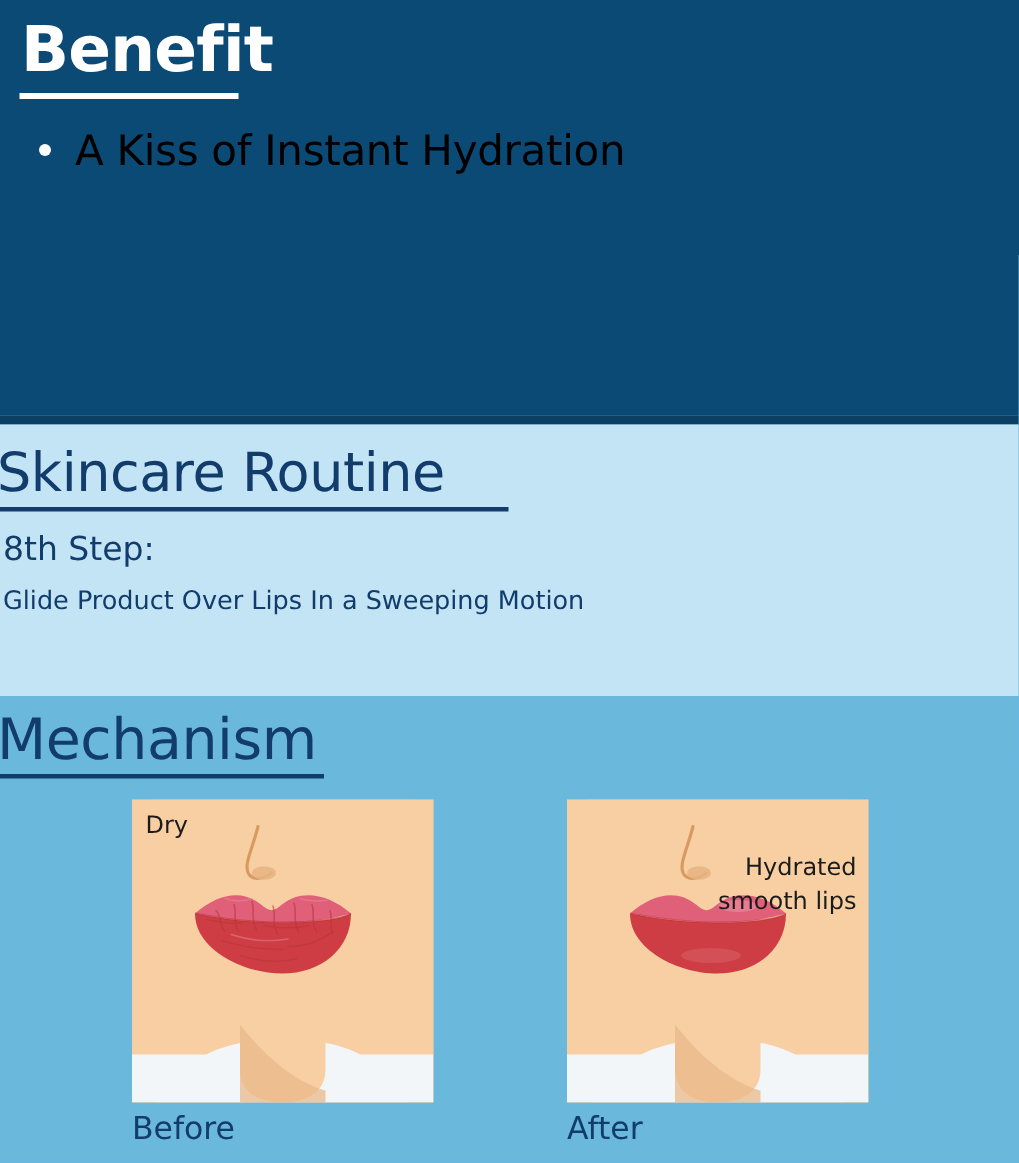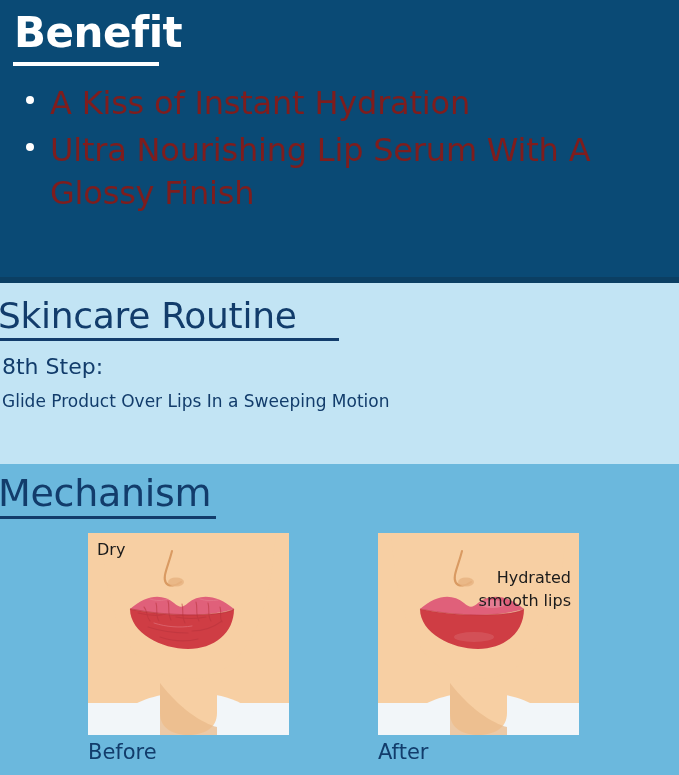--- a/index.html
+++ b/index.html
@@ -28,22 +28,22 @@
   .h-benefit-ul{
     position:absolute;left:13px;top:62px;width:146px;height:4px;background:#ffffff;
   }
   .benefit-list{
     position:absolute;left:20px;top:82px;width:620px;
     margin:0;padding:0;list-style:none;
   }
   .benefit-list li{
     position:relative;
     padding-left:30px;
-    color:#7f1d1d;
-    font-size:32px;
+    color:#000000;
+    font-size:28px;
     line-height:1.34;
     margin-bottom:4px;
     letter-spacing:-0.2px;
   }
   .benefit-list li .dot{
     position:absolute;left:6px;top:14px;
     width:8px;height:8px;border-radius:50%;background:#ffffff;
   }
 
   
@@ -119,24 +119,20 @@
   </div>
   <div class="sec-benefit-rule"></div>
 
   <div class="h-benefit">Benefit</div>
   <div class="h-benefit-ul"></div>
 
   <ul class="benefit-list">
     <li>
       <span class="dot"></span>
       <span>A Kiss of Instant Hydration</span>
-    </li>
-    <li>
-      <span class="dot"></span>
-      <span>Ultra Nourishing Lip Serum With A Glossy Finish</span>
     </li>
   </ul>
 
   <div class="sec-routine"></div>
 
   <div class="h-routine">Skincare Routine</div>
   <div class="h-routine-ul"></div>
 
   <div class="routine-step">8th Step:</div>
   <div class="routine-text">Glide Product Over Lips In a Sweeping Motion</div>

